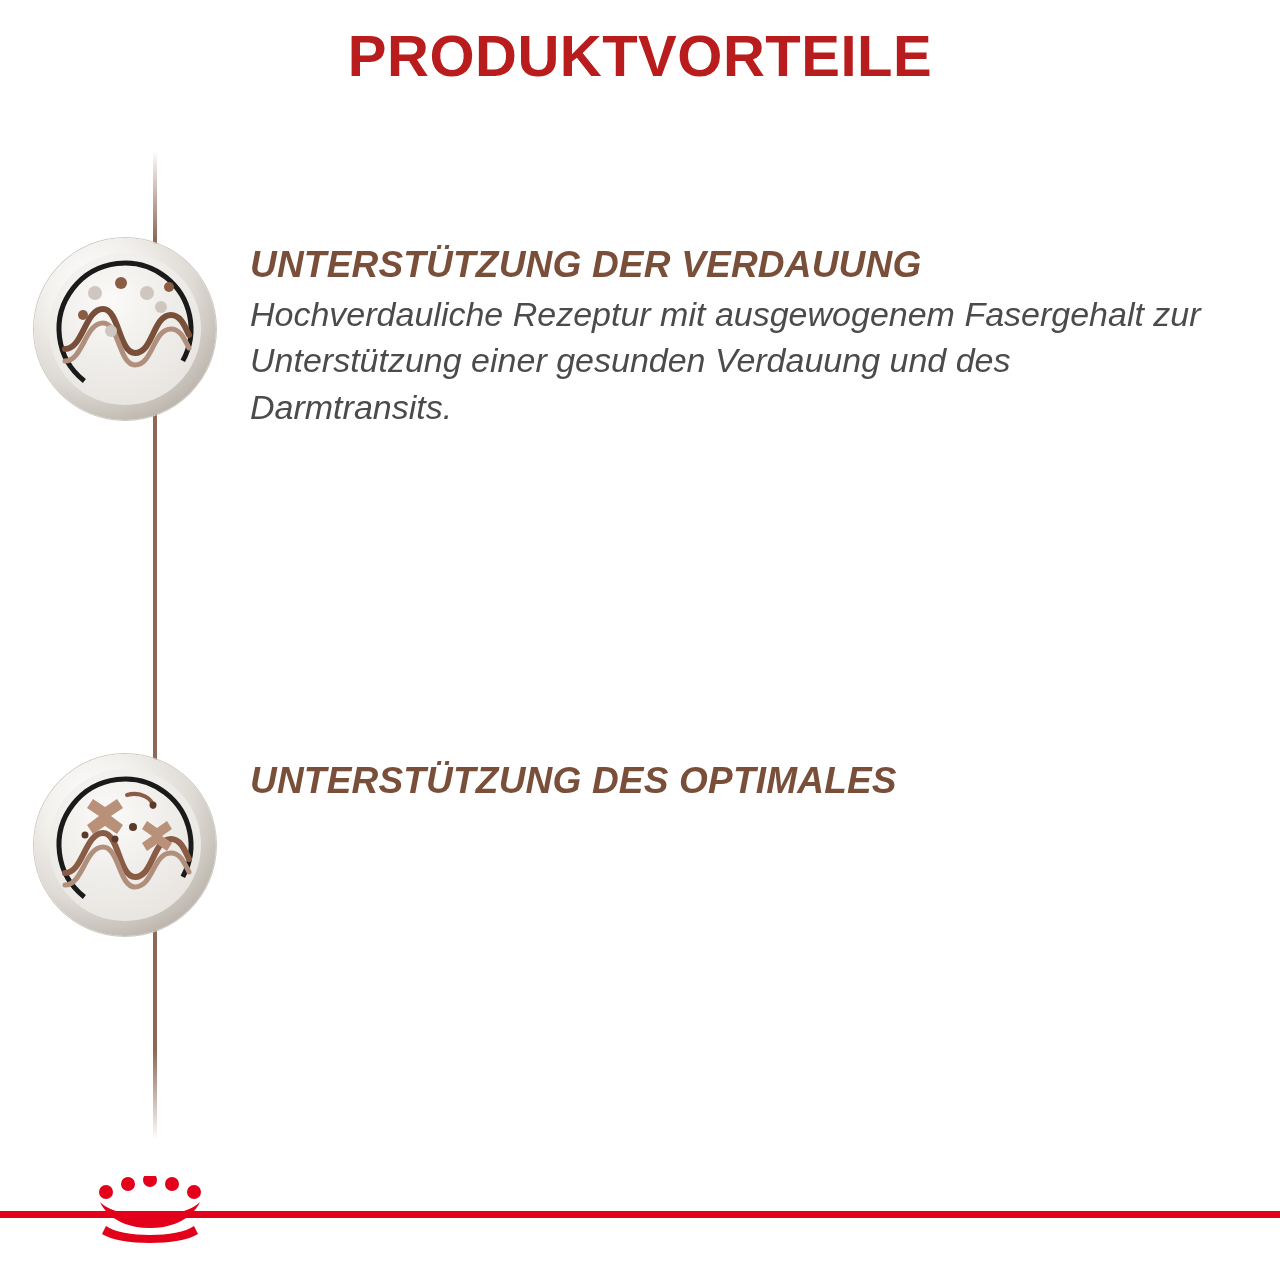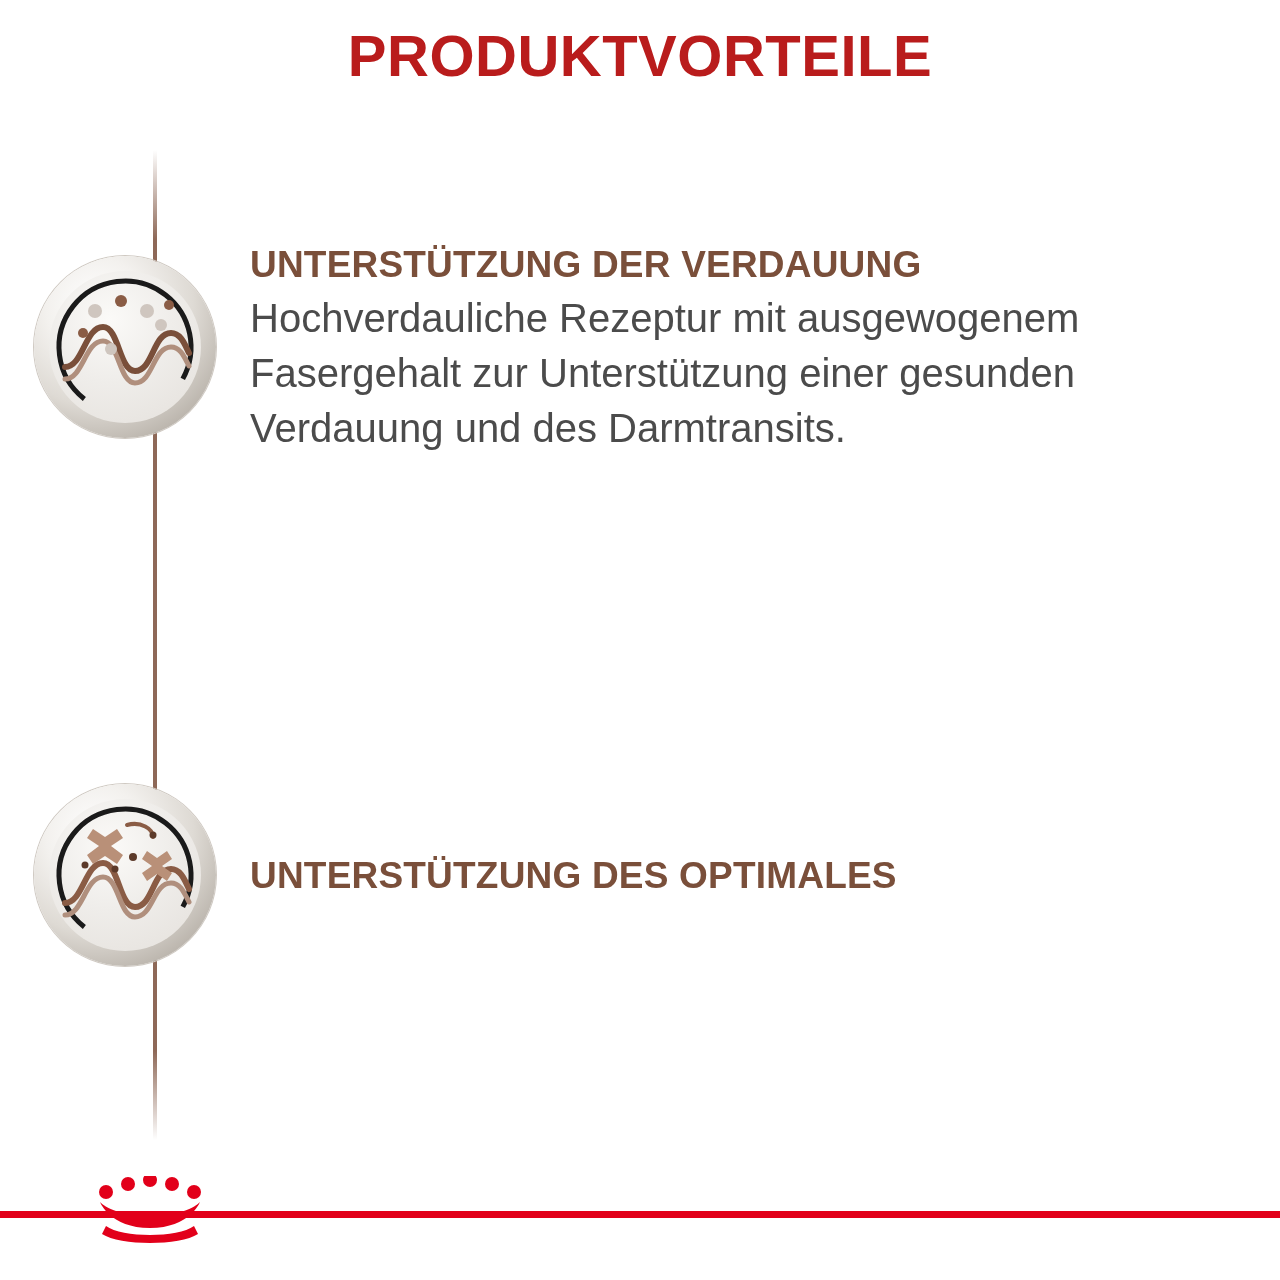--- a/index.html
+++ b/index.html
@@ -53,23 +53,24 @@
   
   .benefits {
     position: absolute;
     top: 232px;
     left: 0;
     width: 1280px;
   }
   .benefit {
     position: relative;
     display: flex;
-    align-items: center;
+    align-items: flex-start;
     margin-bottom: 58px;
     min-height: 200px;
+    font-style: italic;
   }
   .benefit .icon-wrap {
     width: 250px;
     flex: 0 0 250px;
     display: flex;
     justify-content: center;
     padding-top: 6px;
   }
   .medal {
     position: relative;
@@ -100,21 +101,21 @@
   .benefit h2 {
     margin: 0 0 4px 0;
     font-size: 37px;
     font-weight: bold;
     color: #7a4f3a;
     letter-spacing: 0.2px;
     line-height: 1.15;
   }
   .benefit p {
     margin: 0;
-    font-size: 40px;
+    font-size: 34px;
     line-height: 1.38;
     color: #4b4b4b;
   }
 
   
   .footer-rule {
     position: absolute;
     left: 0;
     bottom: 62px;
     width: 1280px;

